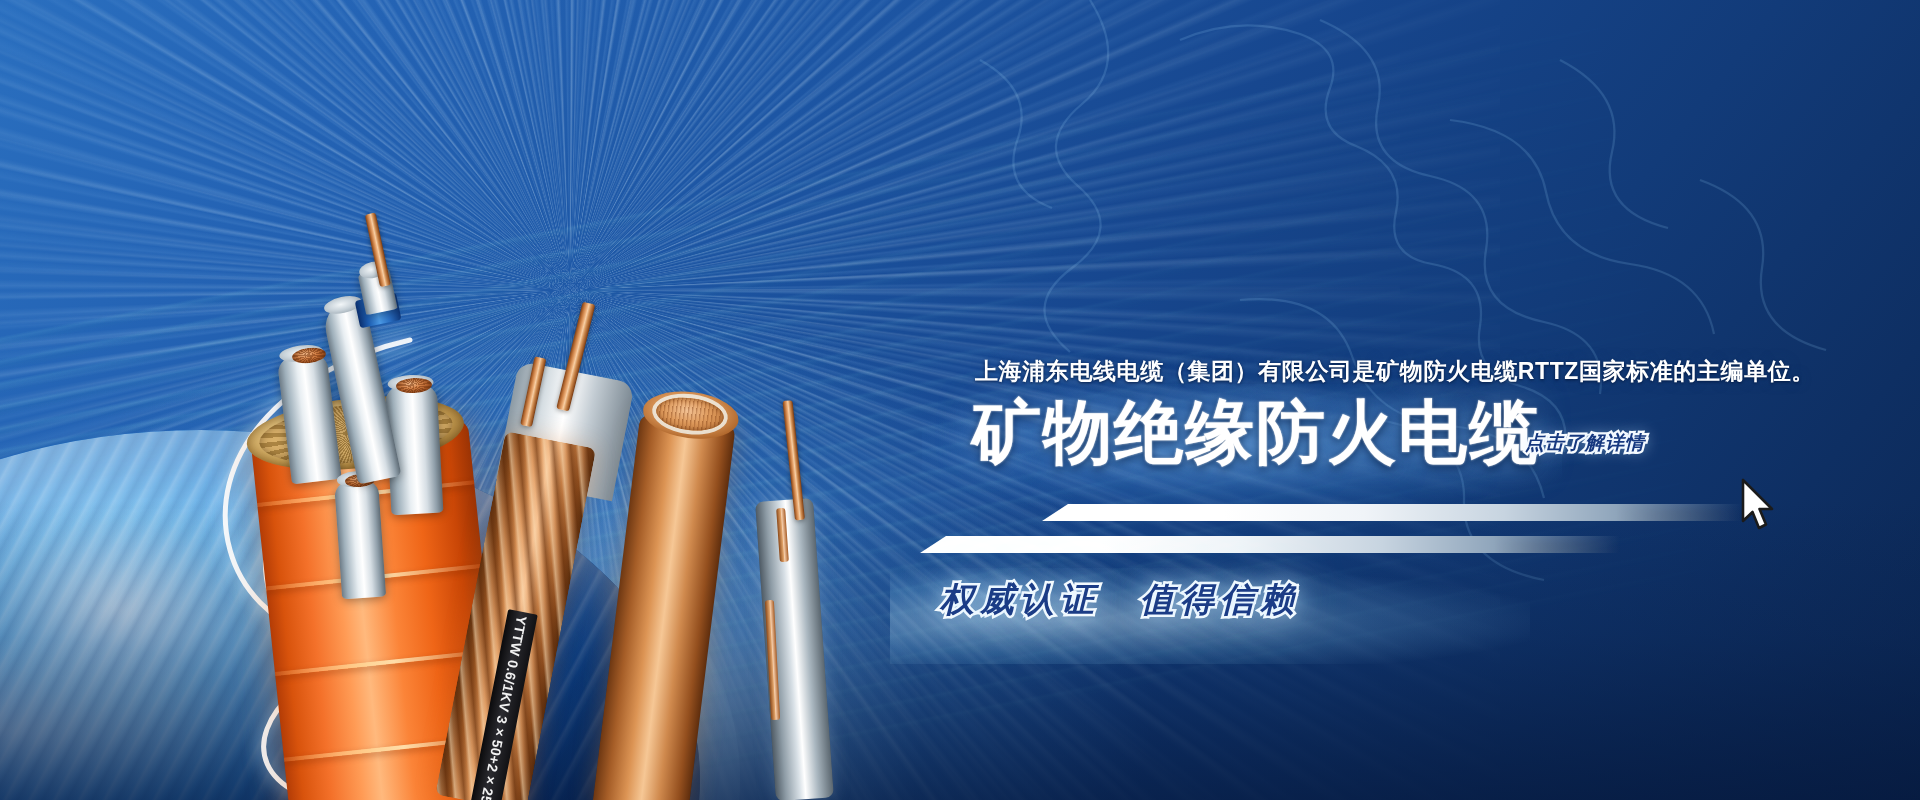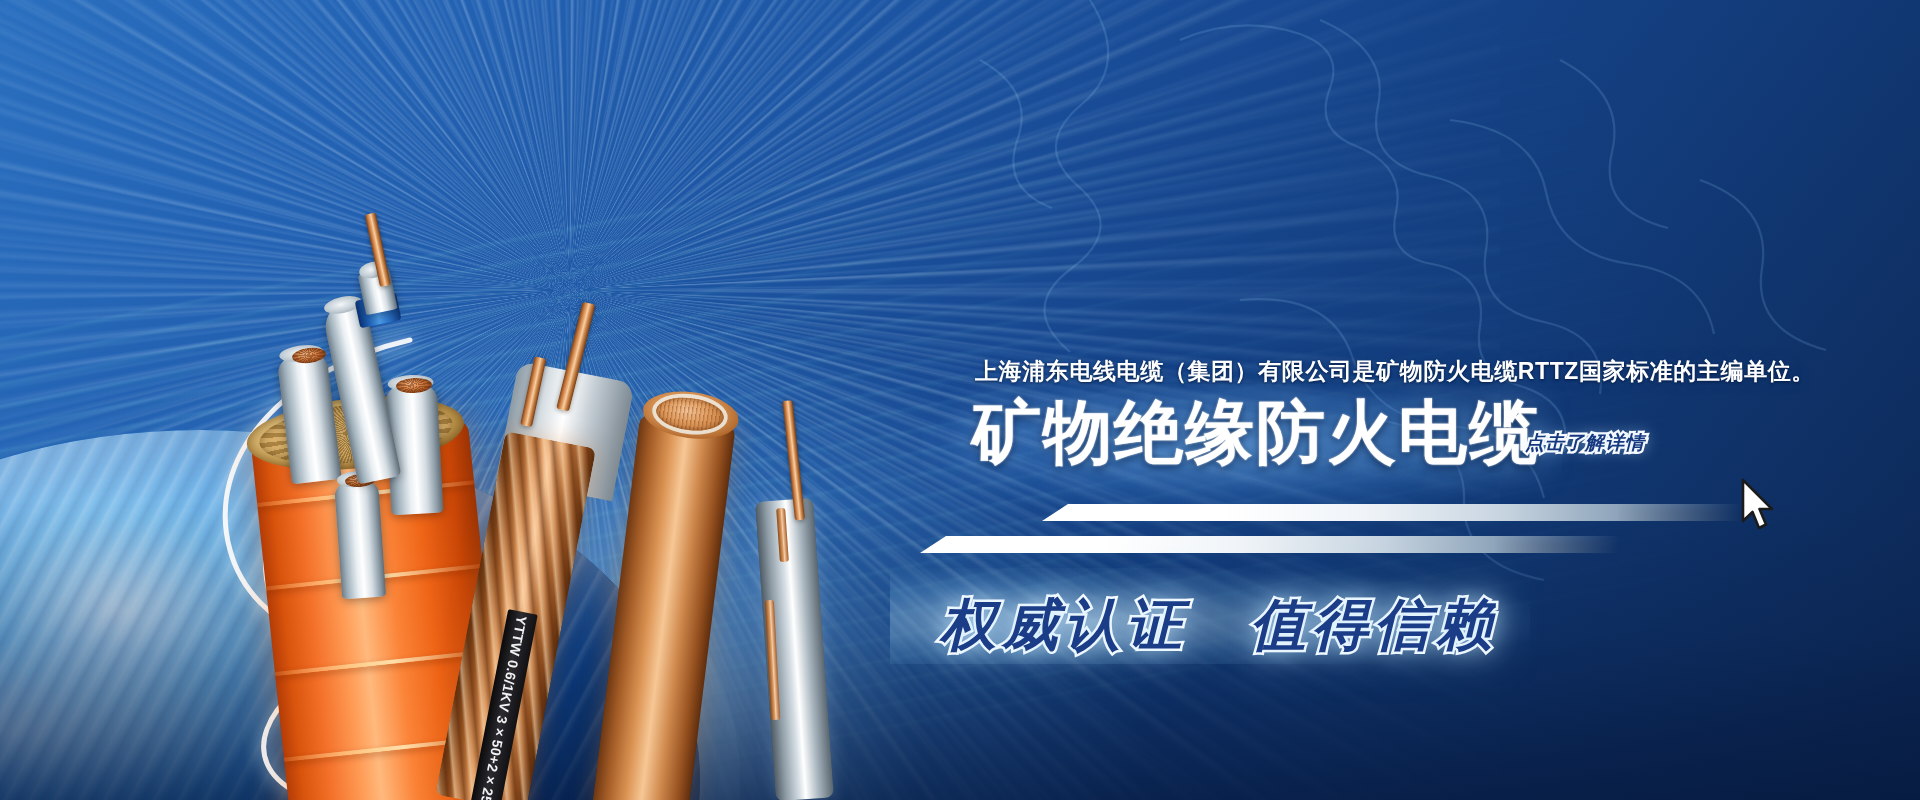--- a/index.html
+++ b/index.html
@@ -250,22 +250,22 @@
   .bars { position:absolute; left:0; top:170px; width:900px; height:72px; }
   .bar {
     position:absolute; height:17px;
     background:linear-gradient(to right, #ffffff 0%, #ffffff 26%, #f0f4f8 46%, #c7d4e0 66%, #8fa5bb 82%, rgba(120,145,175,0) 100%);
     filter:drop-shadow(2px 4px 3px rgba(0,18,48,.75));
   }
   .bar-a { left:162px; top:4px;  width:700px; clip-path:polygon(26px 0, 100% 0, 100% 100%, 0 100%); }
   .bar-b { left:40px;  top:36px; width:700px; clip-path:polygon(26px 0, 100% 0, 100% 100%, 0 100%); }
 
   .tagline-bottom {
-    position:absolute; left:60px; top:258px;
-    font-size:56px; font-weight:700; font-style:italic; letter-spacing:6px;
+    position:absolute; left:60px; top:247px;
+    font-size:34px; font-weight:700; font-style:italic; letter-spacing:6px;
     color:#1b3c86; white-space:nowrap;
     -webkit-text-stroke:5px #ffffff; paint-order:stroke fill;
     text-shadow:0 0 26px rgba(205,235,255,.95), 0 0 48px rgba(160,215,255,.6);
     font-family:"DejaVu Serif","Liberation Serif",serif;
   }
   .tagline-bottom-glow {
     position:absolute; left:10px; top:238px; width:640px; height:96px;
     background:radial-gradient(ellipse at 28% 55%, rgba(215,245,255,.42) 0%, rgba(150,215,250,.18) 46%, rgba(90,175,230,0) 76%);
     pointer-events:none;
   }

